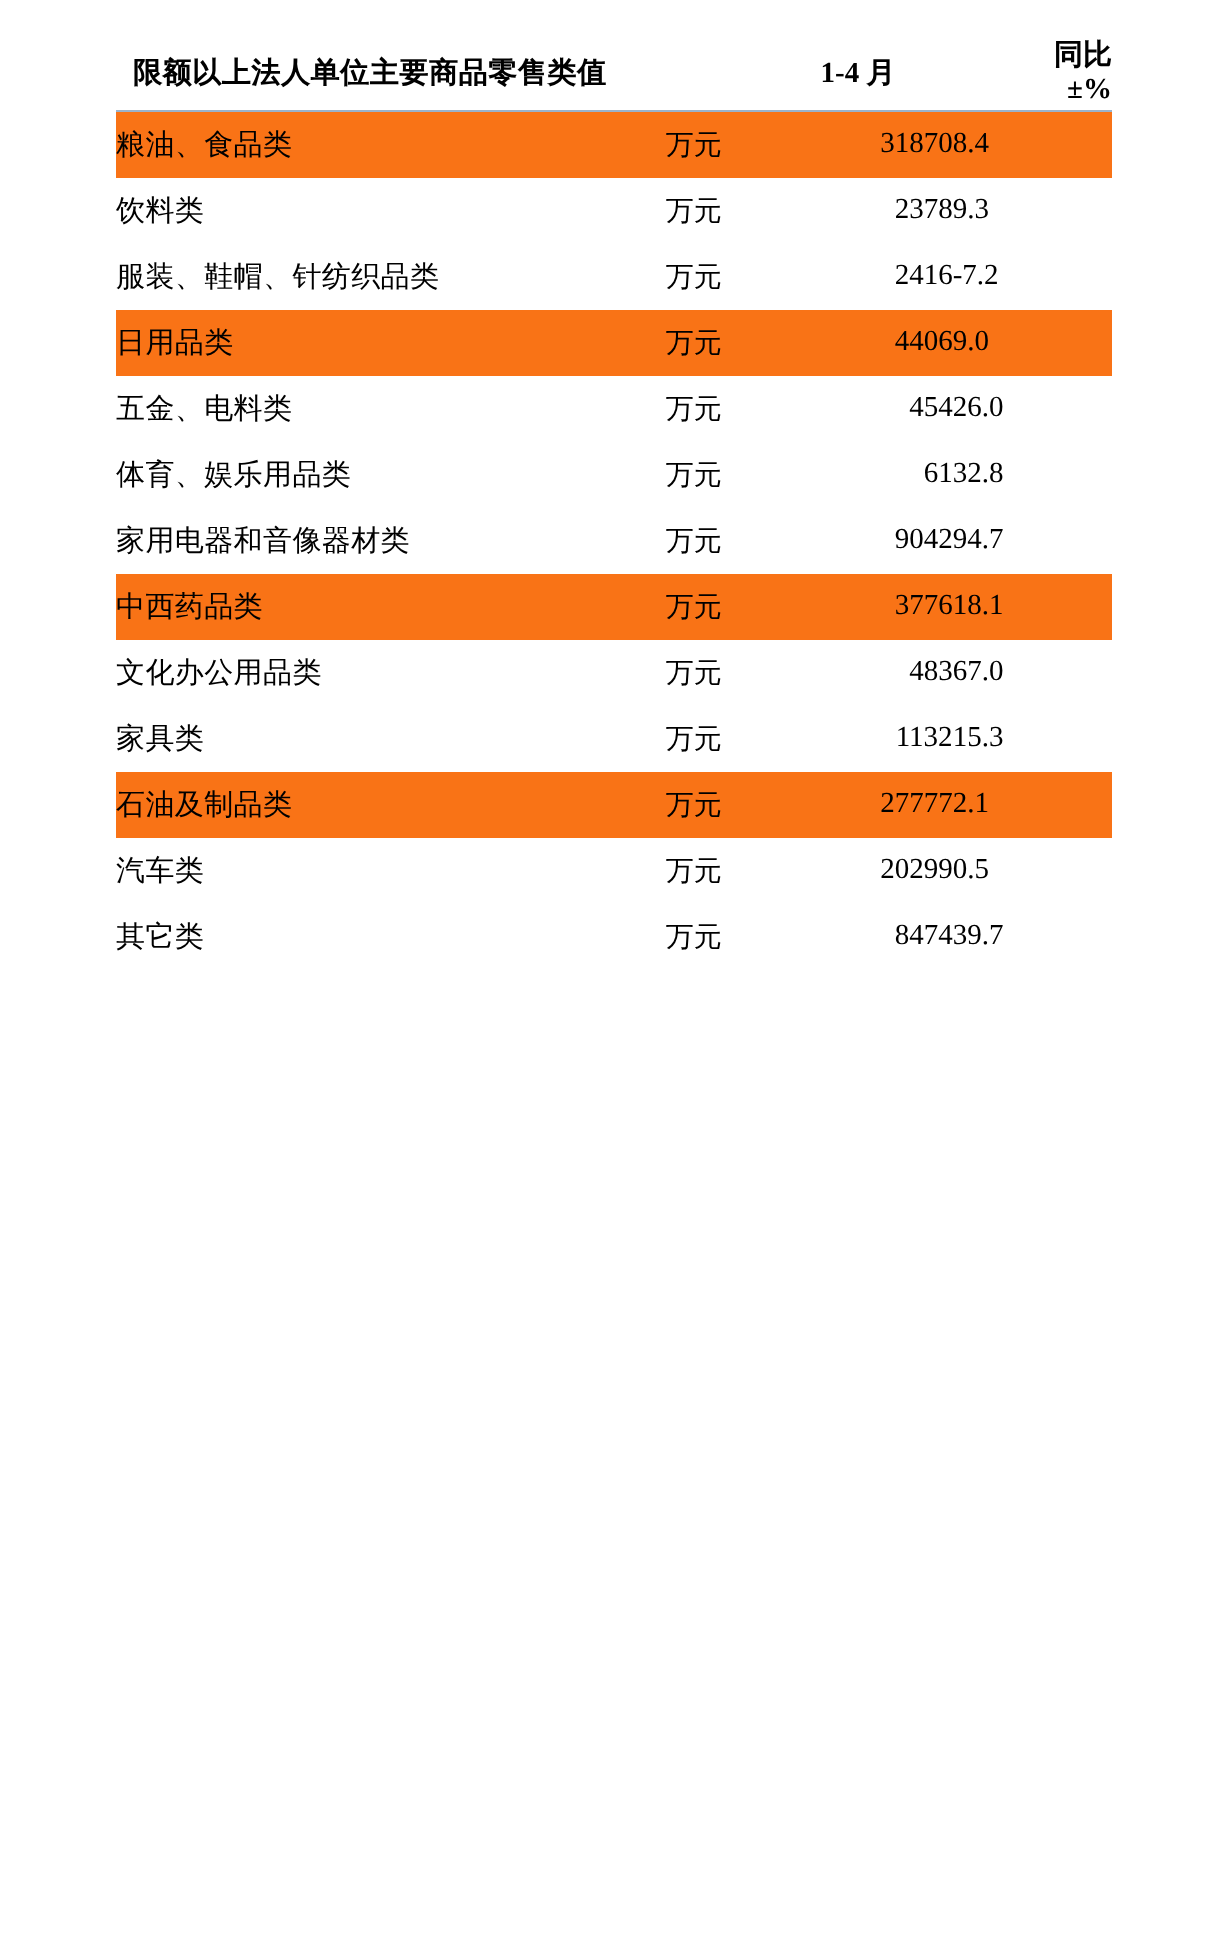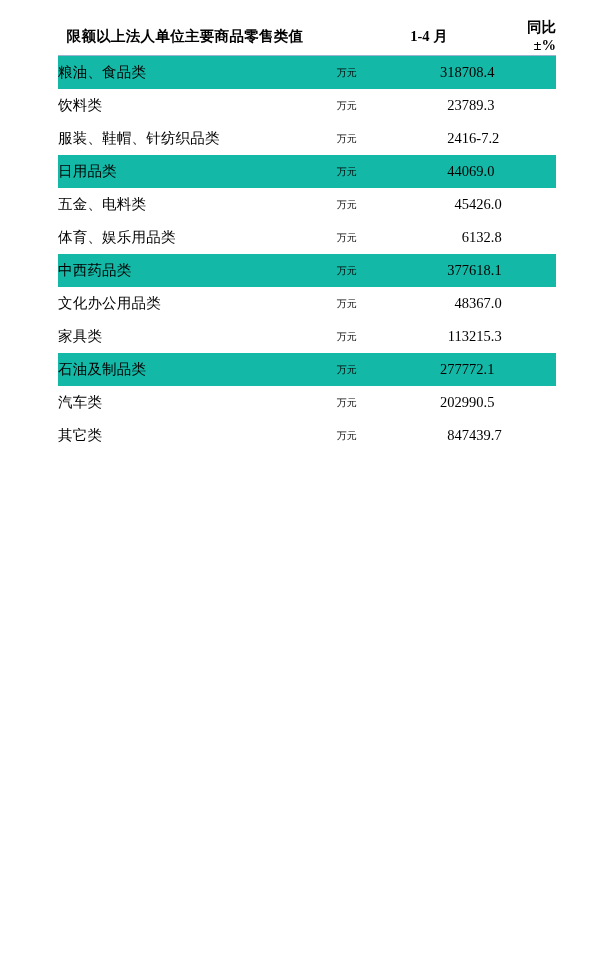--- a/index.html
+++ b/index.html
@@ -73,31 +73,31 @@
   .rule {
     border-top: 1.6px solid #9bb3cc;
     height: 0;
     line-height: 0;
     font-size: 0;
   }
   tbody tr.data-row {
     height: 33px;
   }
   tbody tr.shaded {
-    background: #14b8a6;
+    background: #f97316;
     margin-top: 40px;
   }
   td.c-name {
     font-size: 14.5px;
     text-align: left;
     padding-left: 6px;
     letter-spacing: 0.2px;
   }
   td.c-unit {
-    font-size: 10px;
+    font-size: 14px;
     text-align: center;
   }
   td.c-val {
     font-size: 14.5px;
     text-align: right;
     padding-right: 6px;
   }
   td.c-yoy {
     font-size: 14.5px;
     padding-right: 2px;
@@ -166,20 +166,26 @@
           <td class="c-unit">万元</td>
           <td class="c-val">454</td>
           <td class="c-yoy">26.0</td>
         </tr>
         <tr class="data-row">
           <td class="c-name">体育、娱乐用品类</td>
           <td class="c-unit">万元</td>
           <td class="c-val">61</td>
           <td class="c-yoy">32.8</td>
         </tr>
+        <tr class="data-row">
+          <td class="c-name">家用电器和音像器材类</td>
+          <td class="c-unit">万元</td>
+          <td class="c-val">9042</td>
+          <td class="c-yoy">94.7</td>
+        </tr>
         <tr class="data-row shaded">
           <td class="c-name">中西药品类</td>
           <td class="c-unit">万元</td>
           <td class="c-val">3776</td>
           <td class="c-yoy">18.1</td>
         </tr>
         <tr class="data-row">
           <td class="c-name">文化办公用品类</td>
           <td class="c-unit">万元</td>
           <td class="c-val">483</td>

